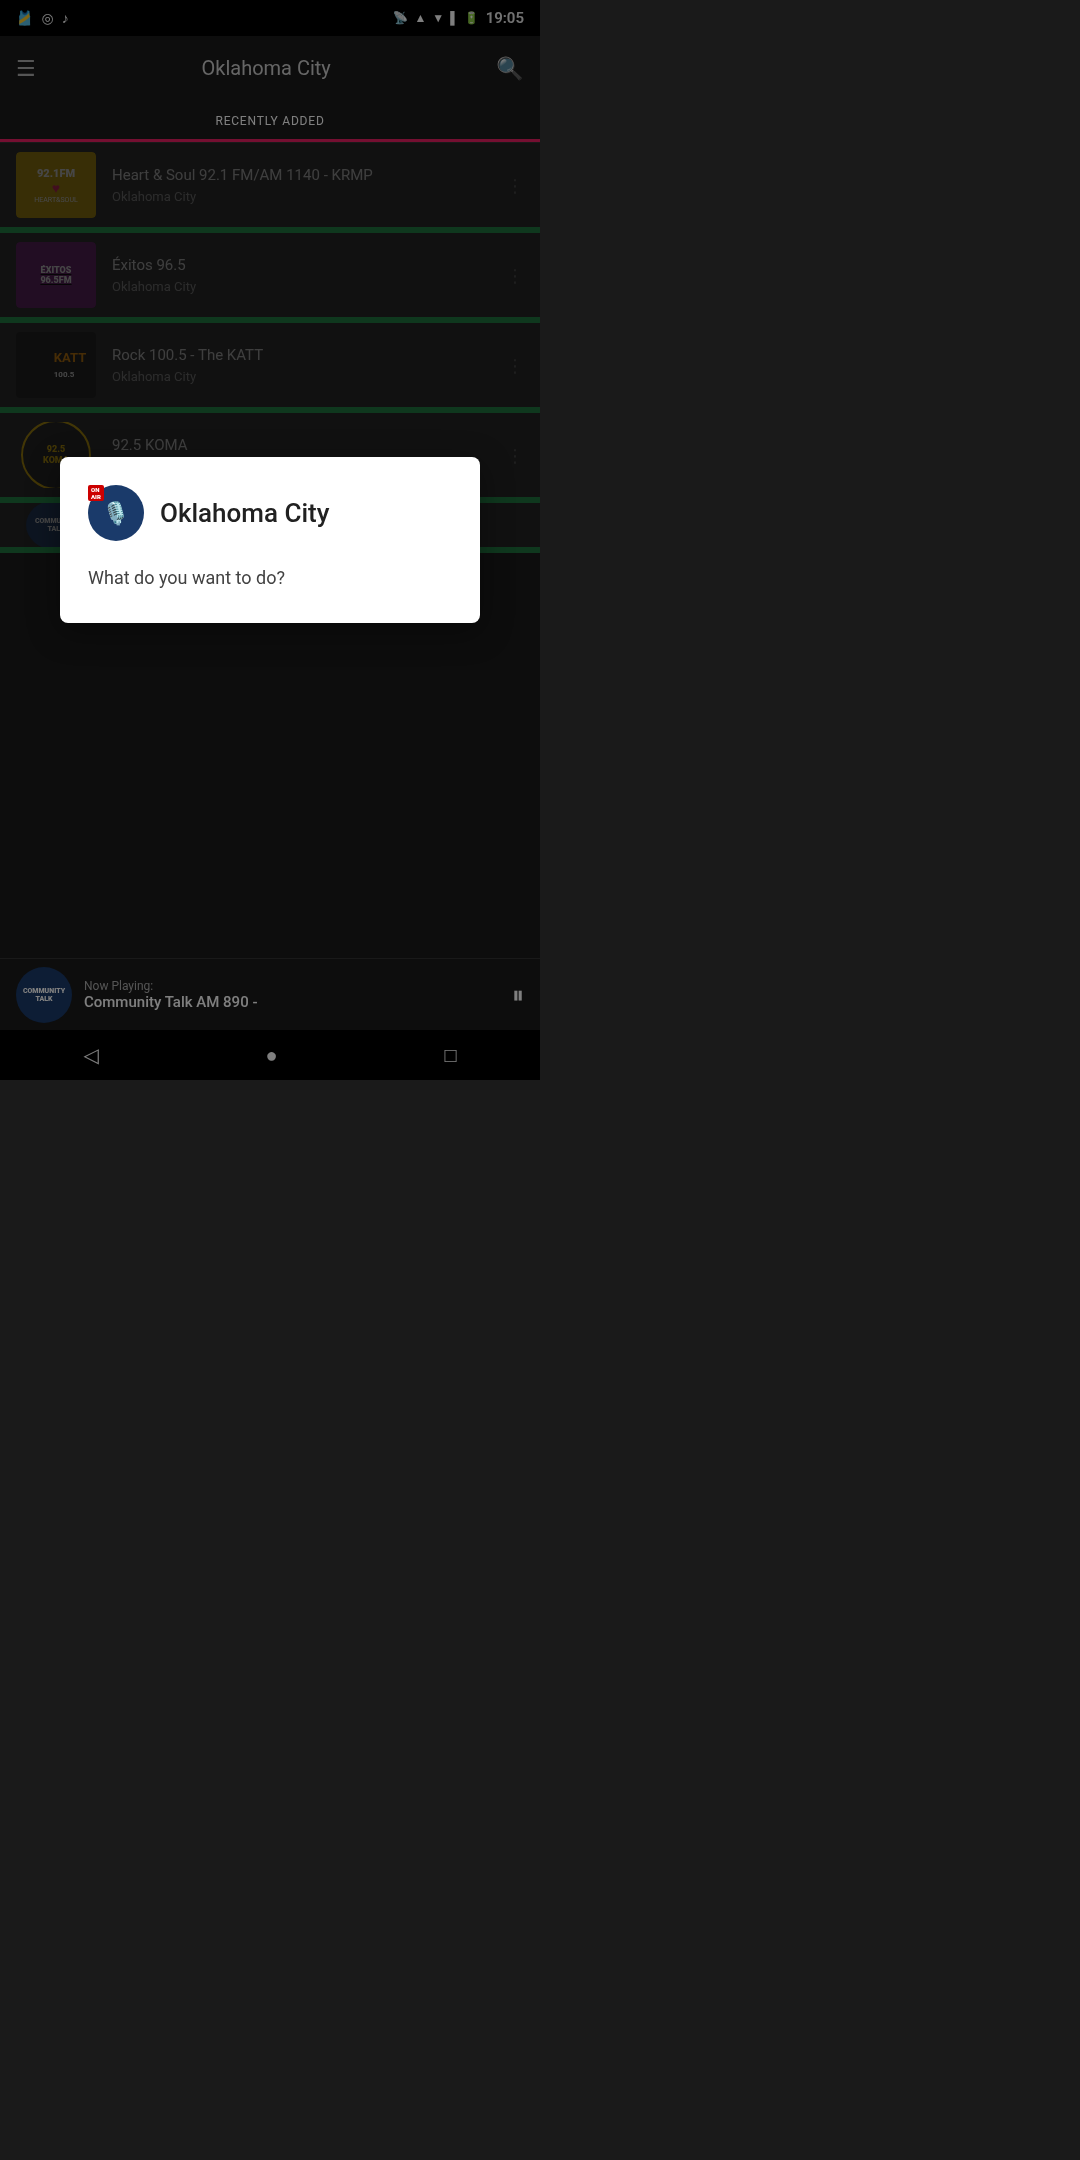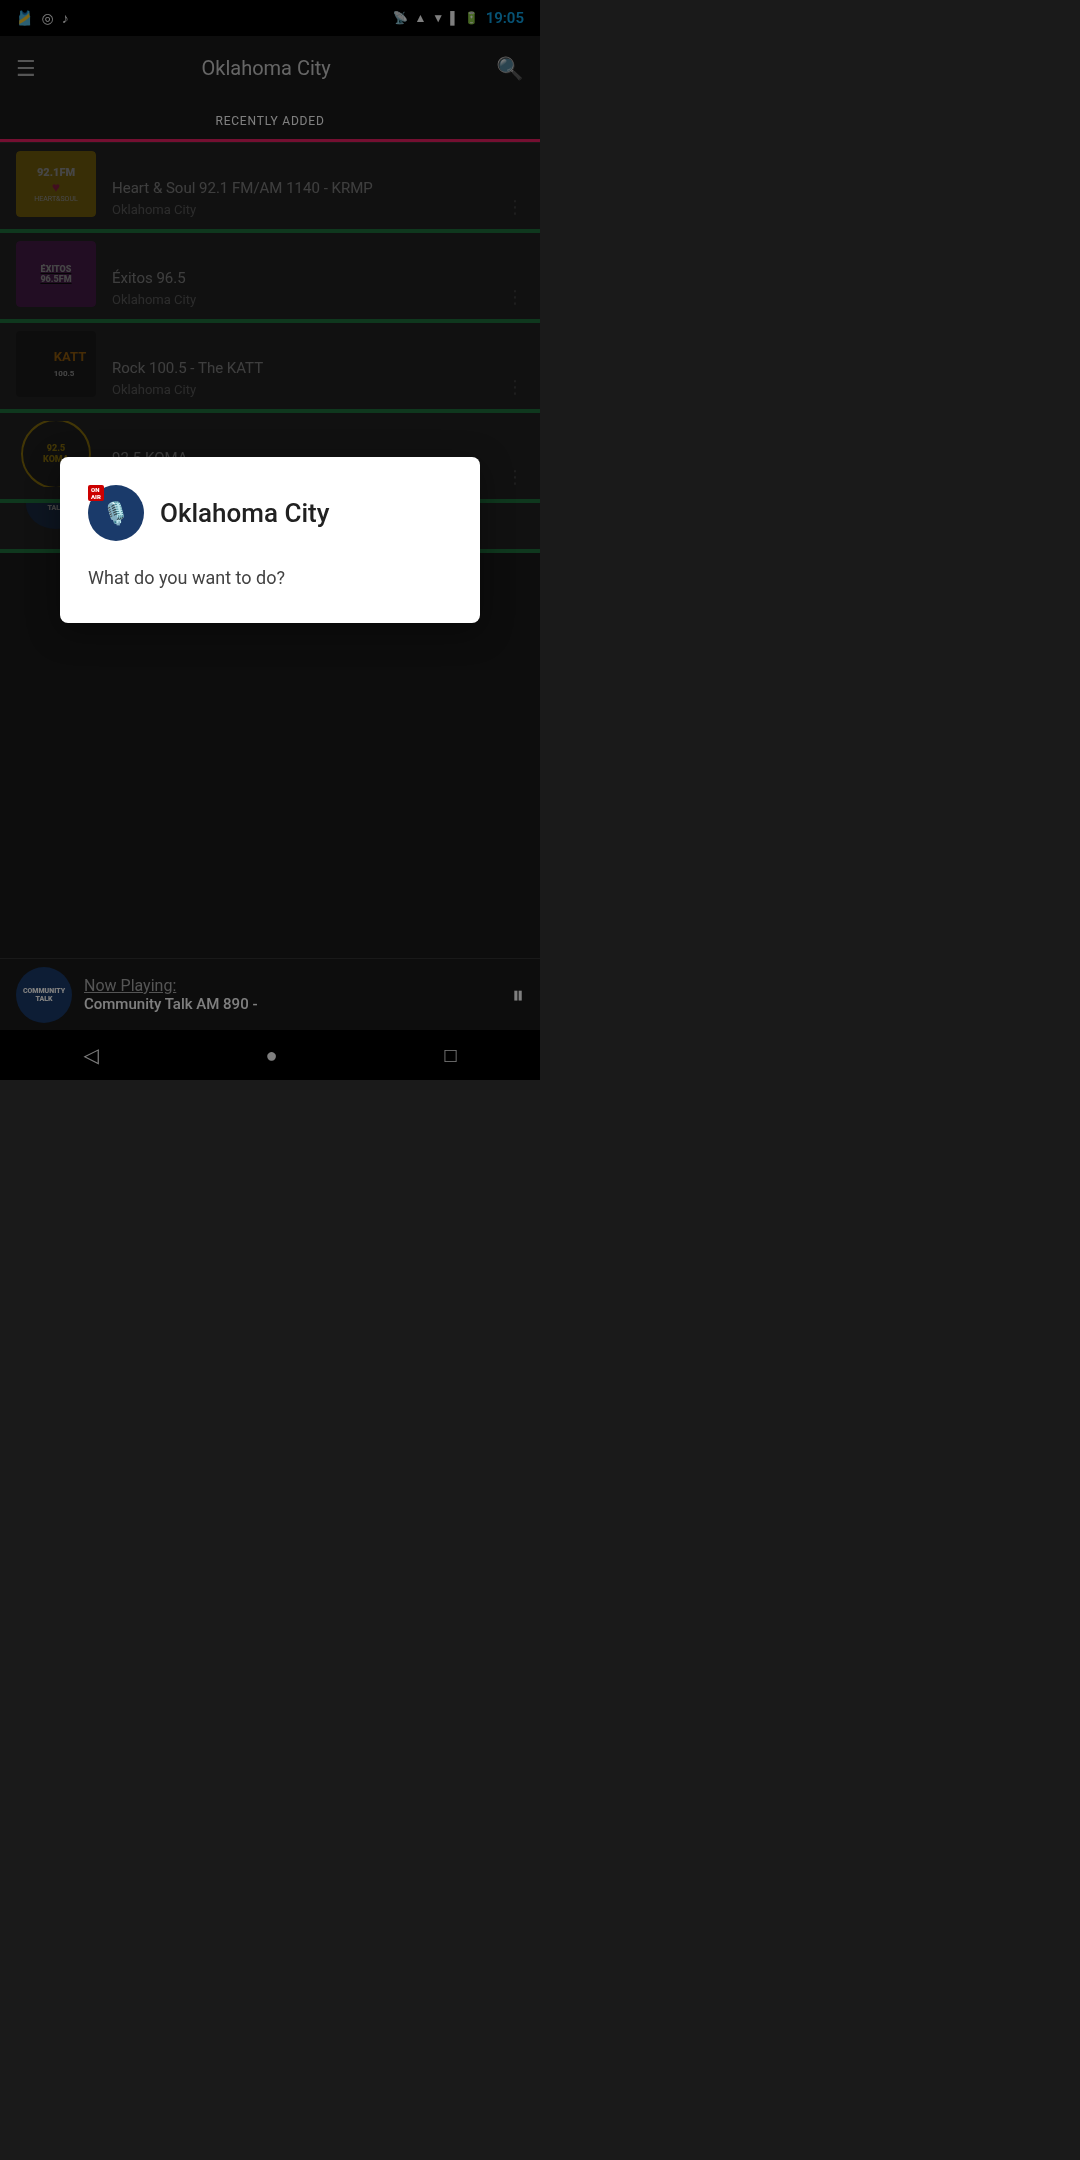--- a/index.html
+++ b/index.html
@@ -35,21 +35,21 @@
       font-size: 14px;
       color: #fff;
       font-weight: 500;
     }
     .icon-shape {
       color: #fff;
       font-size: 14px;
     }
     .time-text {
       font-size: 15px;
-      color: #0ea5e9;
+      color: #e5e5e5;
       font-weight: 600;
     }
 
     
     .app-bar {
       height: 64px;
       background: #1a1a1a;
       display: flex;
       align-items: center;
       padding: 0 16px;
@@ -102,23 +102,23 @@
       height: 3px;
       background: #e91e63;
     }
 
     
     .station-list {
       background: #2a2a2a;
     }
     .station-item {
       display: flex;
-      align-items: flex-end;
+      align-items: center;
       padding: 12px 16px;
-      border-bottom: 4px solid #22c55e;
+      border-bottom: 6px solid #22c55e;
       gap: 16px;
       height: 90px;
     }
     .station-logo {
       width: 80px;
       height: 66px;
       border-radius: 4px;
       flex-shrink: 0;
       display: flex;
       align-items: center;
@@ -321,22 +321,21 @@
       display: flex;
       align-items: center;
       justify-content: center;
       flex-shrink: 0;
     }
     .now-playing-info {
       flex: 1;
     }
     .now-playing-label {
       color: #aaa;
-      font-size: 16px;
-      text-decoration: underline;
+      font-size: 12px;
     }
     .now-playing-name {
       color: #fff;
       font-size: 15px;
       font-weight: 500;
     }
     .play-pause-btn {
       color: #fff;
       font-size: 24px;
       cursor: pointer;

